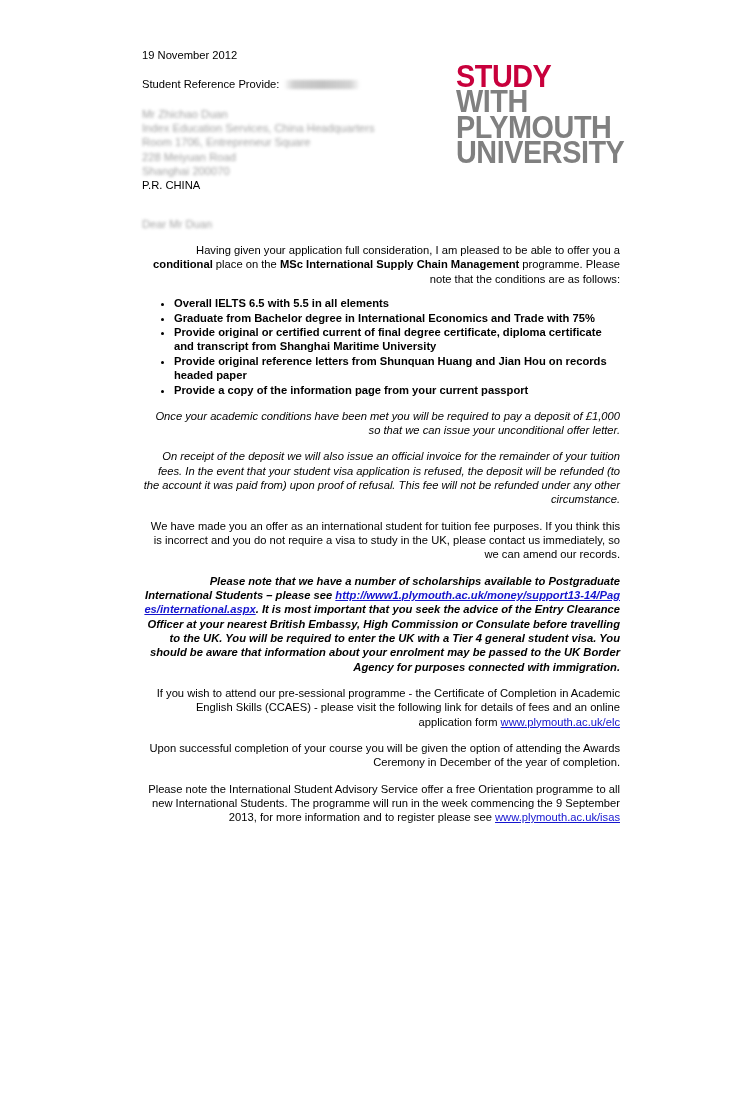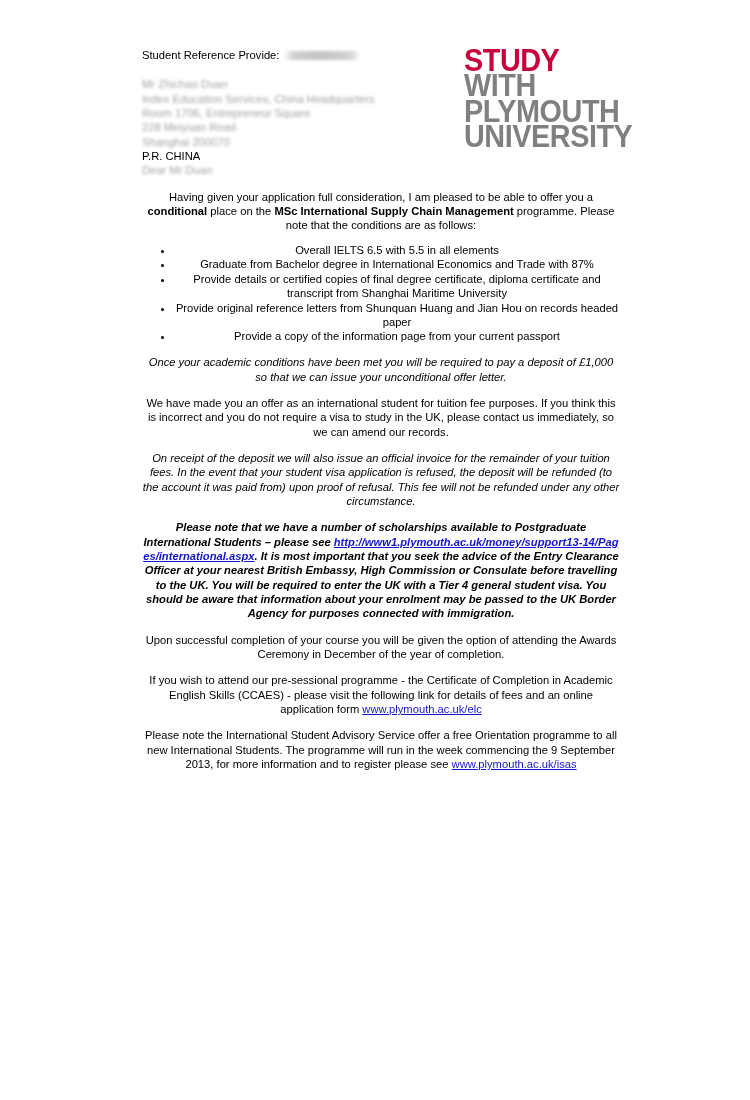--- a/index.html
+++ b/index.html
@@ -20,25 +20,24 @@
     width: 750px;
     height: 1100px;
     background: #ffffff;
     overflow: hidden;
   }
 
   
   .logo {
     position: absolute;
     left: 456px;
-    top: 48px;
+    top: 64px;
     width: 180px;
     line-height: 0.82;
     letter-spacing: -0.5px;
-    margin-left: 8px;
   }
   .logo-line {
     display: block;
     font-family: "Liberation Sans Narrow", "Liberation Sans", sans-serif;
     font-weight: bold;
     font-size: 31px;
     transform: scaleX(0.93);
     transform-origin: left center;
     white-space: nowrap;
   }
@@ -73,53 +72,52 @@
         rgba(198,198,198,0.85) 12%,
         rgba(192,192,192,0.95) 50%,
         rgba(200,200,200,0.8) 88%,
         rgba(210,210,210,0.15) 100%);
     filter: blur(1.6px);
   }
   .redact-long  { width: 74px; }
   .redact-short { width: 30px; }
 
   .address {
-    margin: 0 0 0 0;
+    margin: 0 0 24px 0;
   }
   .address .addr-line {
     display: block;
     white-space: nowrap;
   }
   .blurred {
     color: #9a9a9a;
     filter: blur(1.45px);
     opacity: 0.92;
   }
   .sharp { color: #000000; }
 
   .salutation {
     margin: 0 0 12px 0;
   }
 
   p.para {
     margin: 12px 0 10px 0;
-    text-align: center;
+    text-align: right;
   }
   p.tight { margin-bottom: 0; }
 
   ul.conditions {
     margin: 0 0 9px 0;
     padding-left: 32px;
     list-style: disc;
   }
   ul.conditions li {
-    font-weight: normal;
+    font-weight: bold;
     margin: 0 0 0.5px 0;
     line-height: 1.26;
-    text-align: center;
   }
 
   .ital { font-style: italic; }
   .bold { font-weight: bold; }
   .bi   { font-style: italic; font-weight: bold; }
   .uline-block { text-decoration: underline; }
 
   a.link, .link {
     color: #1414cf;
     text-decoration: underline;
@@ -137,20 +135,21 @@
 
   <div class="logo">
     <span class="logo-line logo-study">STUDY</span>
     <span class="logo-line logo-gray">WITH</span>
     <span class="logo-line logo-gray">PLYMOUTH</span>
     <span class="logo-line logo-gray">UNIVERSITY</span>
   </div>
 
   <div class="letter">
 
+    <div class="date-line">19 November 2012</div>
 
     <div class="ref-row">
       <span class="ref-label">Student Reference Provide:</span>
       <span class="redact redact-long"></span>
     </div>
 
 
     <div class="address">
       <span class="addr-line blurred">Mr Zhichao Duan</span>
       <span class="addr-line blurred">Index Education Services, China Headquarters</span>
@@ -159,35 +158,35 @@
       <span class="addr-line blurred">Shanghai 200070</span>
       <span class="addr-line sharp">P.R. CHINA</span>
     </div>
 
     <div class="salutation blurred">Dear Mr Duan</div>
 
     <p class="para"><span>Having given your application full consideration, I am pleased to be able to offer you a </span><span class="bold">conditional</span><span> place on the </span><span class="bold">MSc International Supply Chain Management</span><span> programme. Please note that the conditions are as follows:</span></p>
 
     <ul class="conditions">
       <li>Overall IELTS 6.5 with 5.5 in all elements</li>
-      <li>Graduate from Bachelor degree in International Economics and Trade with 87%</li>
-      <li>Provide details or certified copies of final degree certificate, diploma certificate and transcript from Shanghai Maritime University</li>
+      <li>Graduate from Bachelor degree in International Economics and Trade with 75%</li>
+      <li>Provide original or certified current of final degree certificate, diploma certificate and transcript from Shanghai Maritime University</li>
       <li>Provide original reference letters from Shunquan Huang and Jian Hou on records headed paper</li>
       <li>Provide a copy of the information page from your current passport</li>
     </ul>
 
     <p class="para tight ital">Once your academic conditions have been met you will be required to pay a deposit of £1,000 so that we can issue your unconditional offer letter.</p>
 
 
+    <p class="para ital">On receipt of the deposit we will also issue an official invoice for the remainder of your tuition fees. In the event that your student visa application is refused, the deposit will be refunded (to the account it was paid from) upon proof of refusal.  This fee will not be refunded under any other circumstance.</p>
+
     <p class="para">We have made you an offer as an international student for tuition fee purposes.  If you think this is incorrect and you do not require a visa to study in the UK, please contact us immediately, so we can amend our records.</p>
-
-    <p class="para ital">On receipt of the deposit we will also issue an official invoice for the remainder of your tuition fees. In the event that your student visa application is refused, the deposit will be refunded (to the account it was paid from) upon proof of refusal.  This fee will not be refunded under any other circumstance.</p>
 
     <p class="para bi"><span>Please note that we have a number of scholarships available to Postgraduate International Students – please see </span><a class="link link-bi" href="#">http://www1.plymouth.ac.uk/money/support13-14/Pages/international.aspx</a><span>. It is most important that you seek the advice of the Entry Clearance Officer at your nearest British Embassy, High Commission or Consulate before travelling to the UK. You will be required to enter the UK with a Tier 4 general student visa. You should be aware that information about your enrolment may be passed to the UK Border Agency for purposes connected with immigration.</span></p>
 
+    <p class="para"><span>If you wish to attend our pre-sessional programme - the Certificate of Completion in Academic English Skills (CCAES) - please visit the following link for details of fees and an online application form </span><a class="link" href="#">www.plymouth.ac.uk/elc</a></p>
+
     <p class="para">Upon successful completion of your course you will be given the option of attending the Awards Ceremony in December of the year of completion.</p>
-
-    <p class="para"><span>If you wish to attend our pre-sessional programme - the Certificate of Completion in Academic English Skills (CCAES) - please visit the following link for details of fees and an online application form </span><a class="link" href="#">www.plymouth.ac.uk/elc</a></p>
 
     <p class="para"><span>Please note the International Student Advisory Service offer a free Orientation programme to all new International Students. The programme will run in the week commencing the 9 September 2013, for more information and to register please see </span><a class="link" href="#">www.plymouth.ac.uk/isas</a></p>
 
   </div>
 </div>
 
 </body></html>

